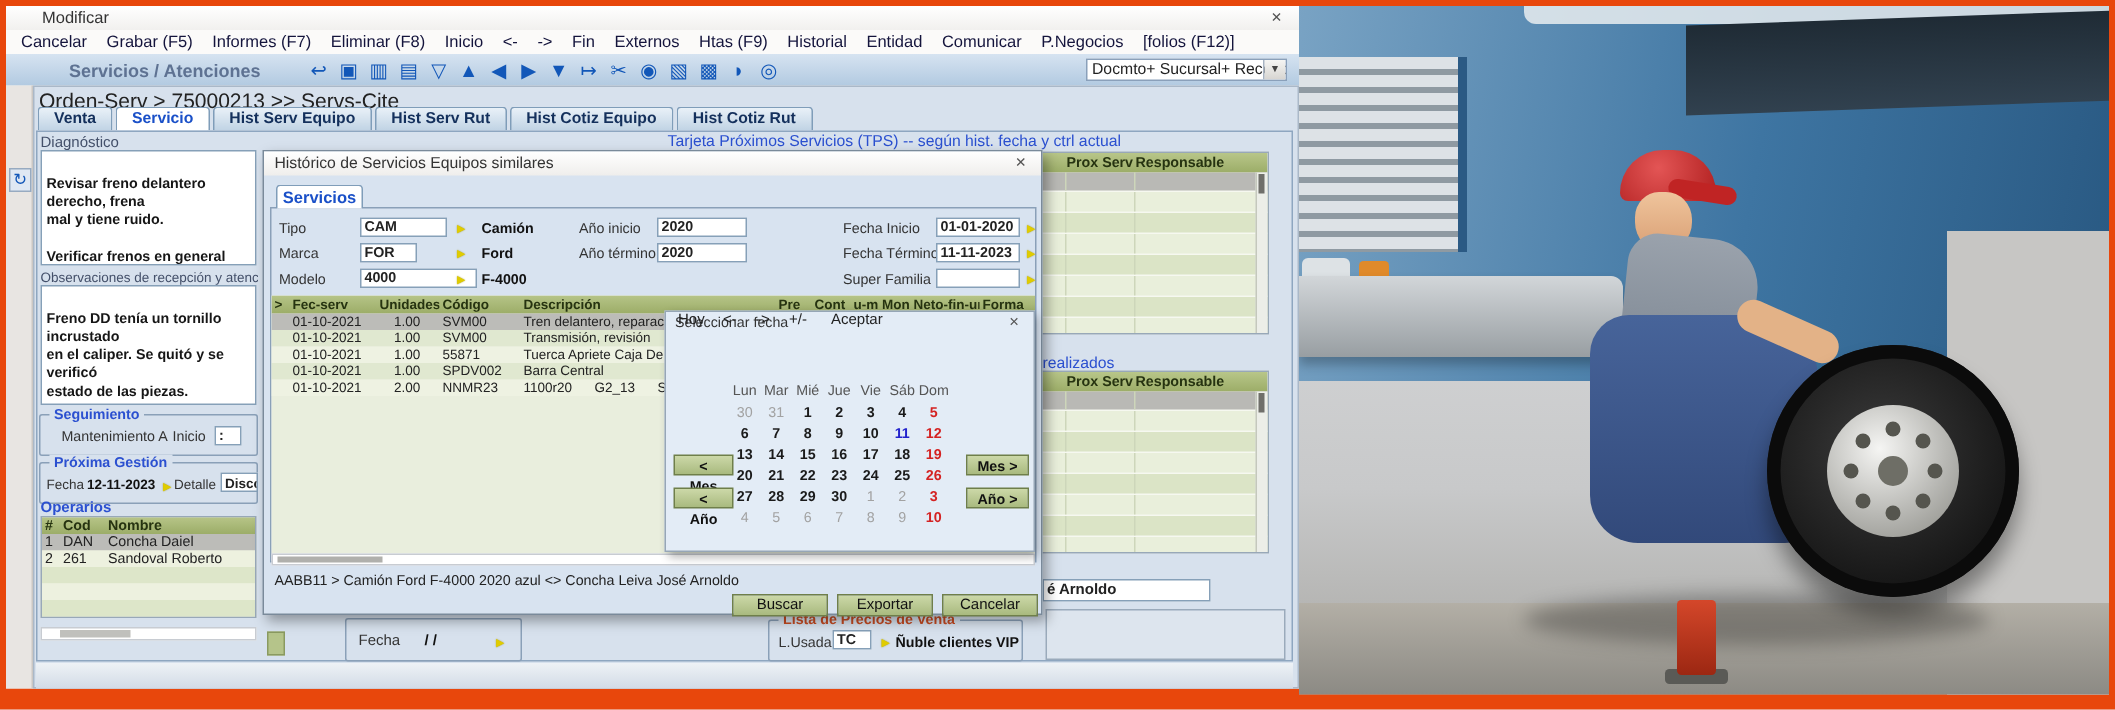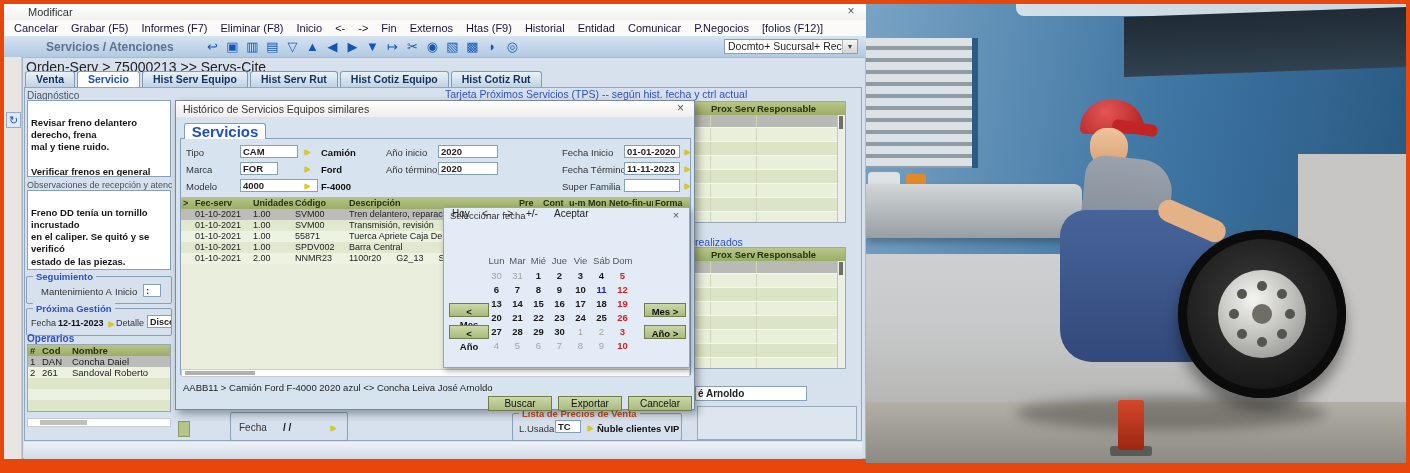--- a/index.html
+++ b/index.html
@@ -70,31 +70,31 @@
   .svc-sel{background:#b9b9b5;height:12px}
   .svc-a{background:#e9efdb}.svc-b{background:#dbe4c6}
   .svc-scroll{position:absolute;right:0;top:13px;bottom:0;width:7px;background:#eceee8;border-left:1px solid #c4c8bc}
   .svc-thumb{position:absolute;top:1px;left:1px;width:4px;height:13px;background:#6f6f6a}
   
   #modal{left:175px;top:100px;width:520px;height:310px;background:#d8e3f0;border:1px solid #7a8a9a;
          box-shadow:3px 4px 8px rgba(0,0,0,.35);z-index:10;box-sizing:border-box}
   #m-titlebar{position:absolute;left:0;top:0;width:100%;height:16px;background:linear-gradient(#ffffff,#efeeec);
               font-size:10.5px;line-height:16px;padding-left:7px;color:#333;box-sizing:border-box}
   #m-close{position:absolute;right:7px;top:1px;width:13px;height:13px;text-align:center;color:#555;font-size:12px;line-height:13px}
-  #m-tab{position:absolute;left:8px;top:22px;width:82px;height:16px;background:#fff;border:1px solid #7f9db9;
-         border-bottom:none;border-radius:3px 3px 0 0;color:#1a50c8;font-weight:bold;font-size:15px;
+  #m-tab{position:absolute;left:8px;top:22px;width:58px;height:16px;background:#fff;border:1px solid #7f9db9;
+         border-bottom:none;border-radius:3px 3px 0 0;color:#1a50c8;font-weight:bold;font-size:11px;
          text-align:center;line-height:16px;box-sizing:border-box;z-index:2}
   #m-border{position:absolute;left:4px;top:37px;width:511px;height:237px;border:1px solid #8aa0b8;box-sizing:border-box}
   
   #m-grid{position:absolute;left:5px;top:96px;width:509px;height:172px;background:#e9eedd;overflow:hidden}
   .g-row{display:grid;grid-template-columns:12px 58px 42px 54px 170px 24px 26px 19px 21px 46px 1fr;
          height:11px;font-size:9px;line-height:11px}
   .g-head{background:linear-gradient(#b6c487,#9cad68);font-weight:bold;color:#263310;height:12px;line-height:12px}
   .g-row span{overflow:hidden;white-space:pre;padding-left:2px}
-  .g-num{text-align:left;padding-right:3px}
+  .g-num{text-align:center;padding-right:3px}
   .g-sel{background:#bcbcb8}
   .g-a{background:#eef2e2}.g-b{background:#e0e8d0}
   #m-hscroll{position:absolute;left:5px;top:268px;width:509px;height:8px;background:#fff;border:1px solid #c8ccd2;box-sizing:border-box}
   #m-hthumb{position:absolute;left:3px;top:1px;width:70px;height:4px;background:#b0b0ac}
   #m-status{position:absolute;left:7px;top:281px;font-size:9.5px;color:#222;white-space:nowrap}
   
   #cal{left:443px;top:207px;width:247px;height:161px;background:#e3ecf6;border:1px solid #96a6b6;
        box-shadow:2px 3px 6px rgba(0,0,0,.3);z-index:20;box-sizing:border-box}
   #cal-title{position:absolute;left:6px;top:2px;font-size:9.5px;color:#333}
   #cal-close{position:absolute;right:7px;top:1px;width:12px;text-align:center;color:#555;font-size:11px}

